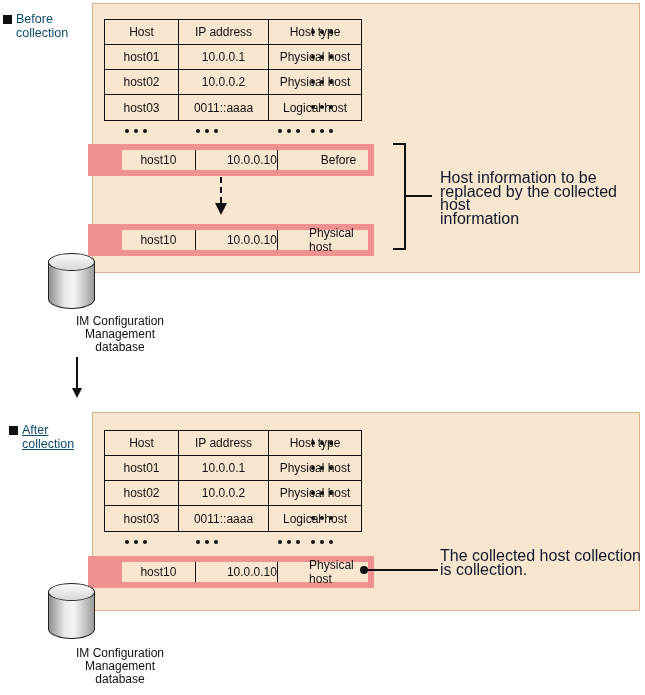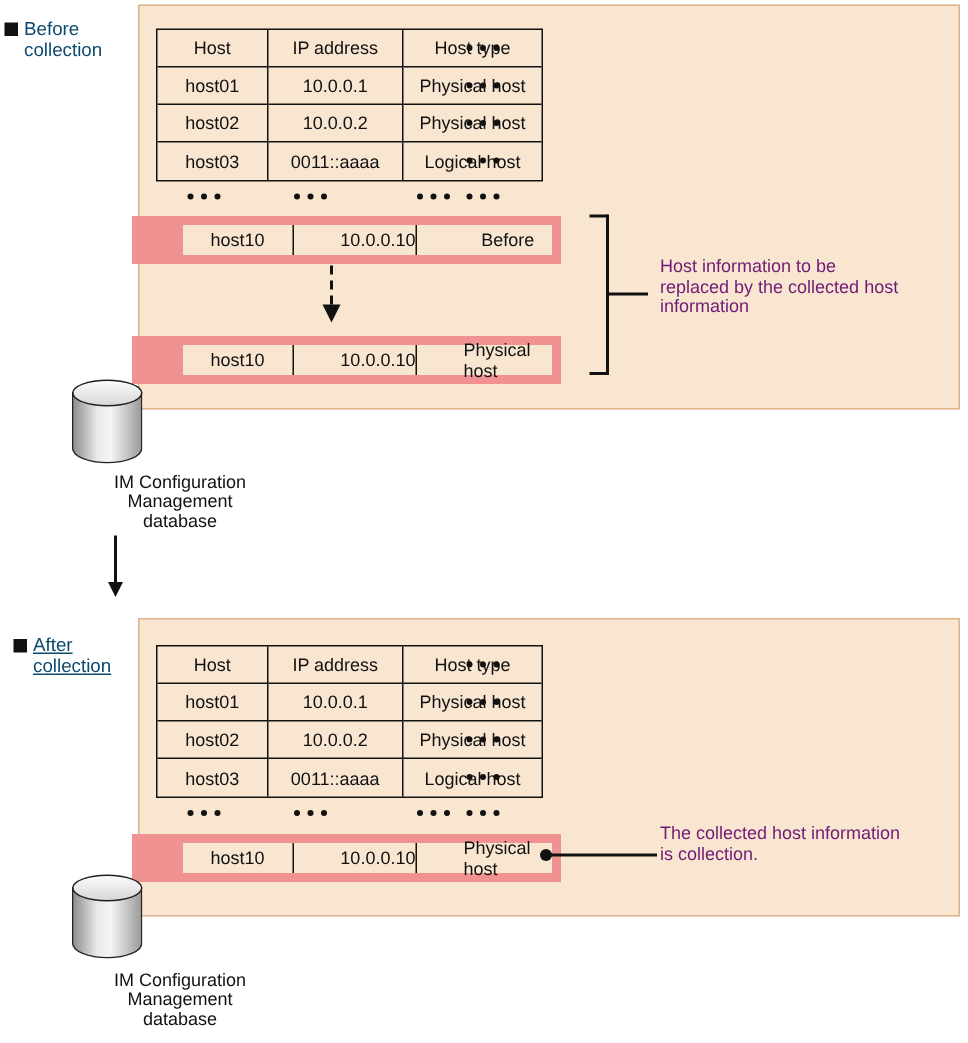--- a/index.html
+++ b/index.html
@@ -45,21 +45,21 @@
   .dashline{position:absolute;width:0;border-left:2px dashed #111;}
   .arrowhead-down{
     position:absolute;width:0;height:0;
     border-left:6.5px solid transparent;border-right:6.5px solid transparent;
     border-top:12px solid #111;
   }
   .arrowhead-down.small{
     border-left:5.5px solid transparent;border-right:5.5px solid transparent;
     border-top:10px solid #111;
   }
-  .note{position:absolute;font-size:12px;line-height:13.5px;color:#701a75;}
+  .note{position:absolute;font-size:16px;line-height:13.5px;color:#0f172a;}
 
   .cyl{position:absolute;width:47px;height:57px;}
   .cyl-body{
     position:absolute;left:0;top:8px;width:45px;height:47px;
     background:linear-gradient(90deg,#8f8f8f 0%,#e9e9e9 35%,#f4f4f4 55%,#cfcfcf 75%,#9a9a9a 100%);
     border:1px solid #222;border-top:none;
     border-radius:0 0 50% 50% / 0 0 10px 10px;
   }
   .cyl-top{
     position:absolute;left:0;top:0;width:45px;height:16px;border-radius:50%;
@@ -255,21 +255,21 @@
     <div class="hl-inner">
       <div class="hl-cell hc1">host10</div>
       <div class="hl-cell hc2">10.0.0.10</div>
       <div class="hl-cell hc3">Physical host</div>
     </div>
   </div>
 
   <div class="bullet" style="left:360px;top:566px;"></div>
   <div class="hline" style="left:367px;top:569px;width:71px;"></div>
   <div class="note" style="left:440px;top:549px;">
-    <div>The collected host information</div>
+    <div>The collected host collection</div>
     <div>is collection.</div>
   </div>
 
   <div class="cyl" style="left:48px;top:583px;">
     <div class="cyl-body"></div>
     <div class="cyl-top"></div>
   </div>
   <div class="db-label" style="left:1px;top:647px;">
     <div>IM Configuration</div>
     <div>Management</div>

